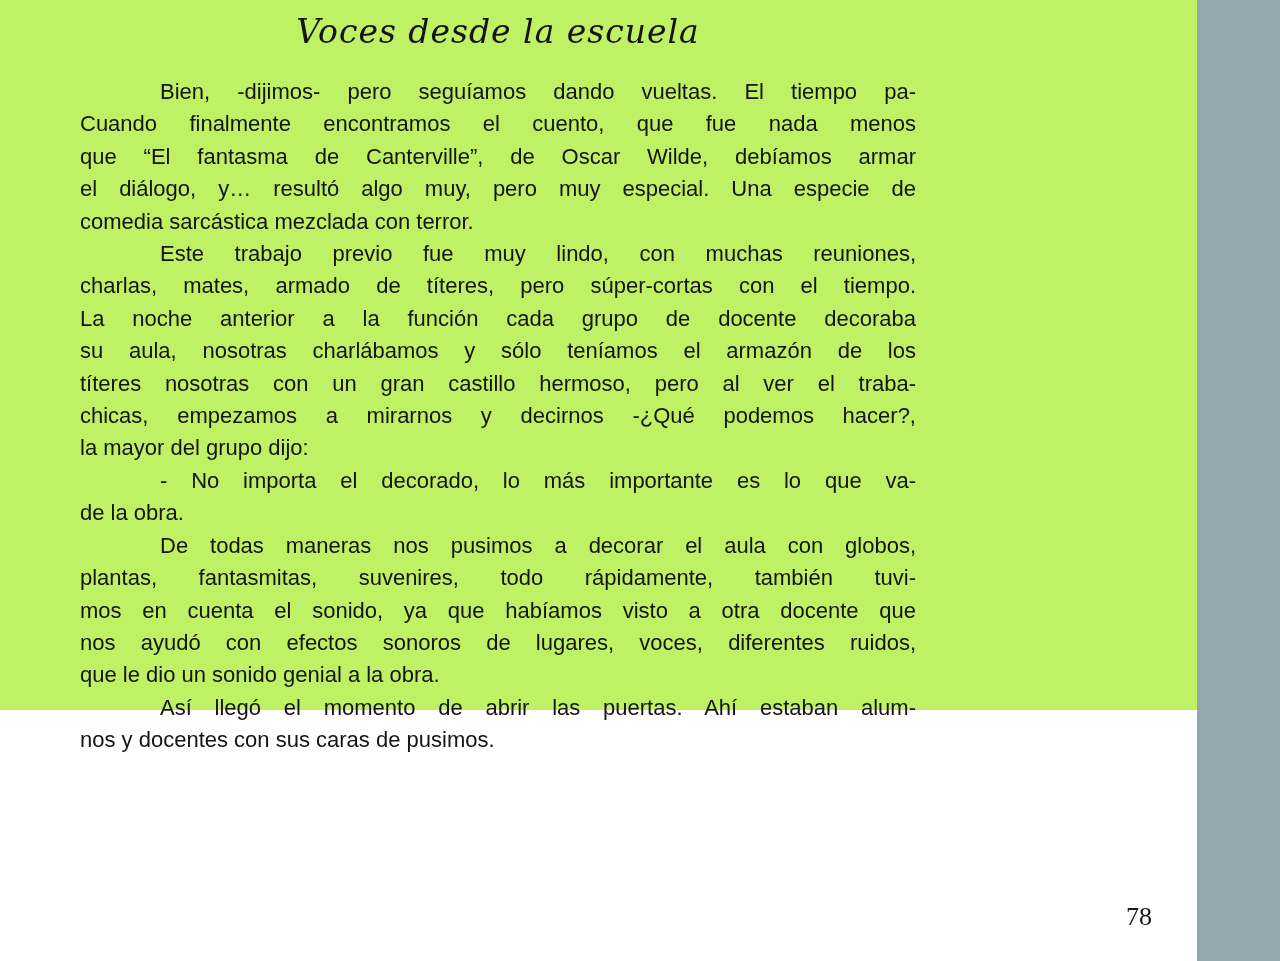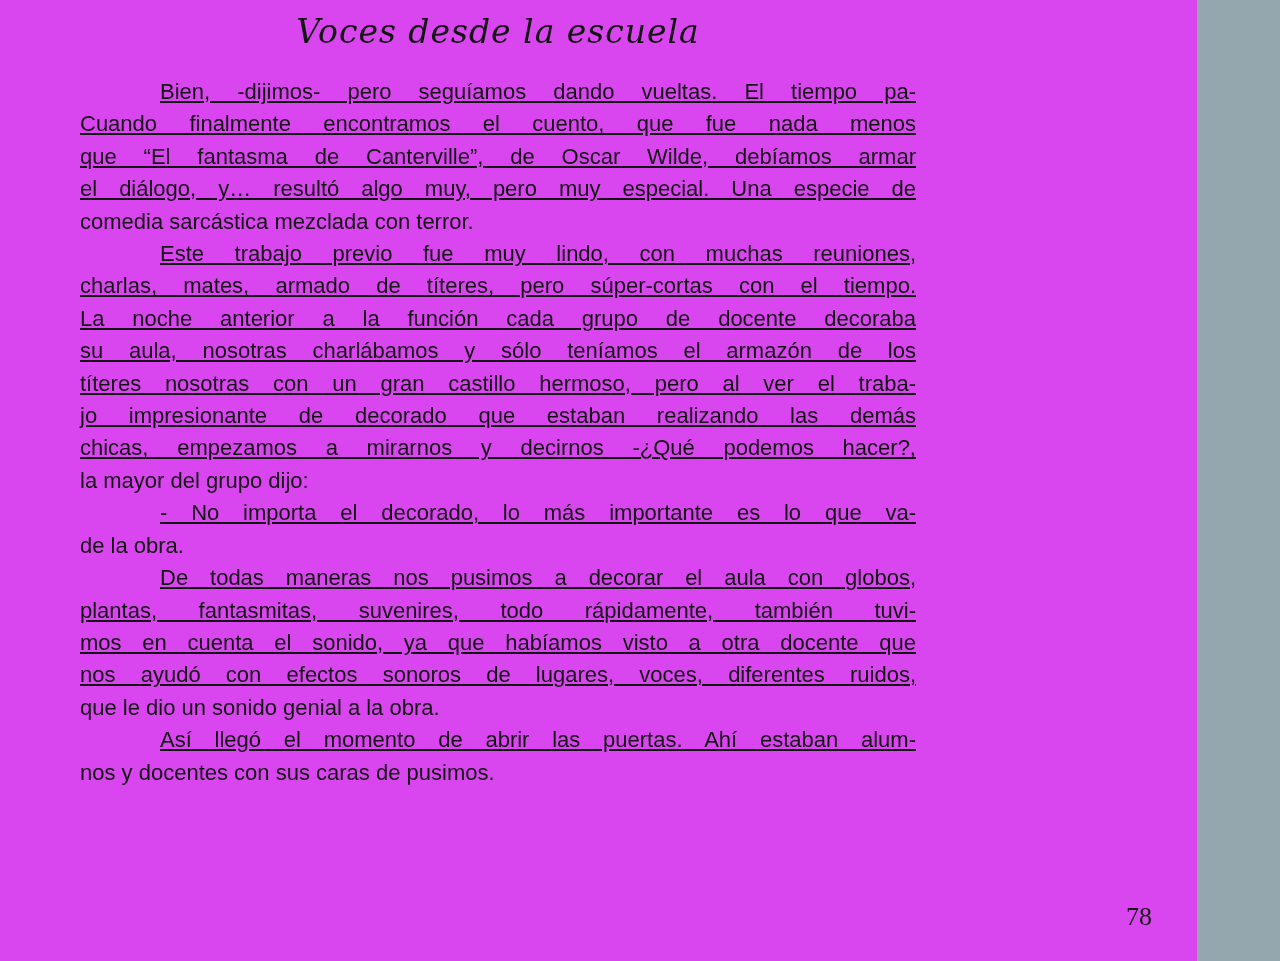--- a/index.html
+++ b/index.html
@@ -11,22 +11,22 @@
     height: 961px;
     background: #ffffff;
     position: relative;
     overflow: hidden;
     font-family: "Liberation Sans", sans-serif;
   }
   .page {
     position: absolute;
     left: 0; top: 0;
     width: 1197px;
-    height: 961px;
-    background: #d946ef;
+    height: 710px;
+    background: #bef264;
   }
   .side-band {
     position: absolute;
     top: 0;
     right: 0;
     width: 83px;
     height: 961px;
     background: #94a7af;
   }
   .header-title {
@@ -50,21 +50,20 @@
     font-size: 22px;
     line-height: 32.4px;
   }
   .line {
     width: 100%;
   }
   .line.j {
     text-align: justify;
     text-justify: inter-word;
     text-align-last: justify;
-    text-decoration: underline;
   }
   .line.indent {
     text-indent: 80px;
   }
   .page-number {
     position: absolute;
     left: 1126px;
     top: 902px;
     font-family: Liberation Serif, serif;
     font-size: 26px;
@@ -84,21 +83,20 @@
     <div class="line j">Cuando finalmente encontramos el cuento, que fue nada menos</div>
     <div class="line j">que “El fantasma de Canterville”, de Oscar Wilde, debíamos armar</div>
     <div class="line j">el diálogo, y… resultó algo muy, pero muy especial. Una especie de</div>
     <div class="line">comedia sarcástica mezclada con terror.</div>
 
     <div class="line j indent">Este trabajo previo fue muy lindo, con muchas reuniones,</div>
     <div class="line j">charlas, mates, armado de títeres, pero súper-cortas con el tiempo.</div>
     <div class="line j">La noche anterior a la función cada grupo de docente decoraba</div>
     <div class="line j">su aula, nosotras charlábamos y sólo teníamos el armazón de los</div>
     <div class="line j">títeres nosotras con un gran castillo hermoso, pero al ver el traba-</div>
-    <div class="line j">jo impresionante de decorado que estaban realizando las demás</div>
     <div class="line j">chicas, empezamos a mirarnos y decirnos -¿Qué podemos hacer?,</div>
     <div class="line">la mayor del grupo dijo:</div>
 
     <div class="line j indent">- No importa el decorado, lo más importante es lo que va-</div>
     <div class="line">de la obra.</div>
 
     <div class="line j indent">De todas maneras nos pusimos a decorar el aula con globos,</div>
     <div class="line j">plantas, fantasmitas, suvenires, todo rápidamente, también tuvi-</div>
     <div class="line j">mos en cuenta el sonido, ya que habíamos visto a otra docente que</div>
     <div class="line j">nos ayudó con efectos sonoros de lugares, voces, diferentes ruidos,</div>

